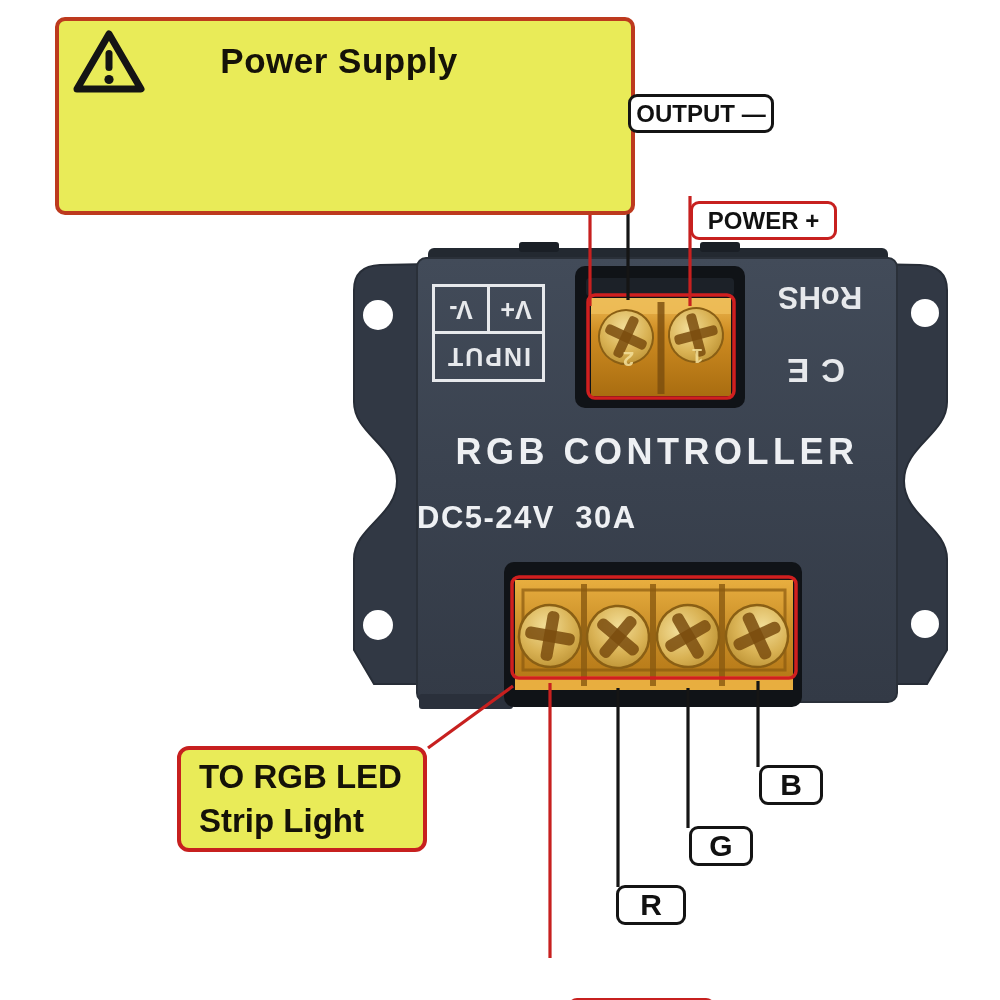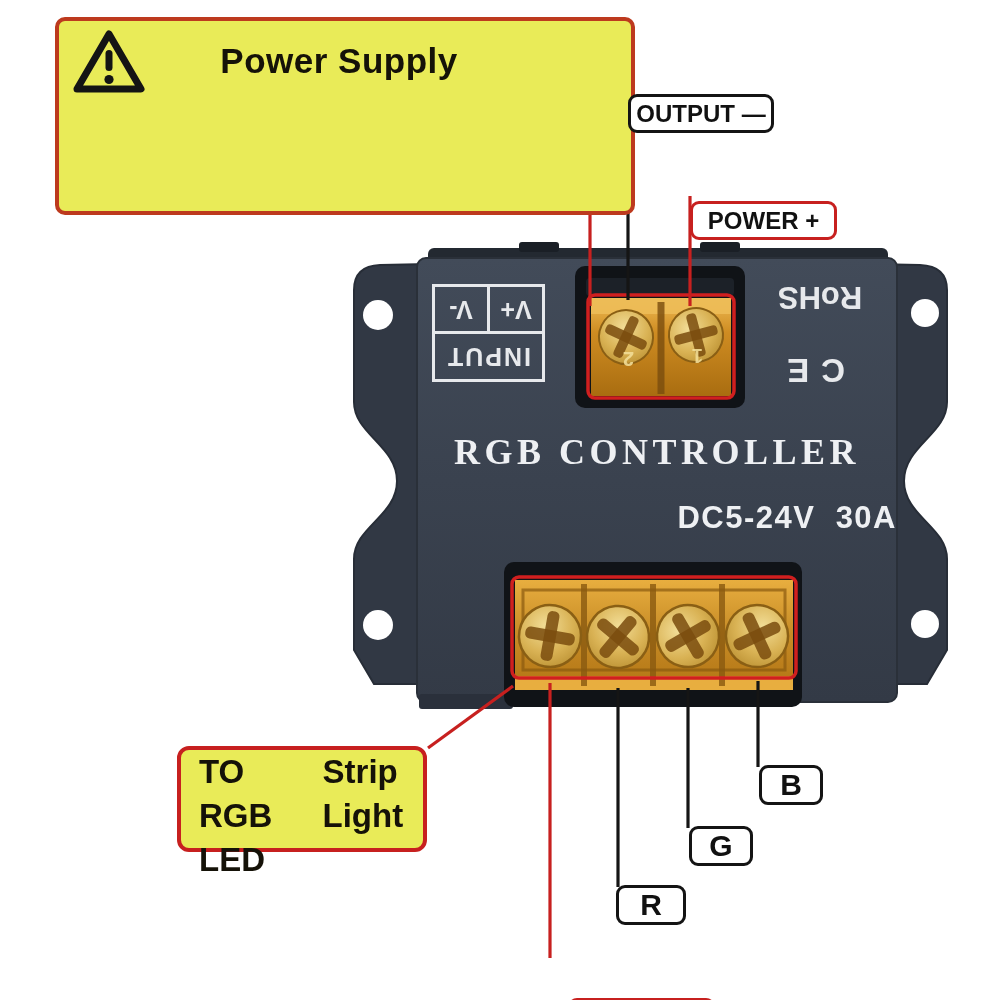--- a/index.html
+++ b/index.html
@@ -35,21 +35,21 @@
   .lbl-power-minus{left:628px;top:94px;width:146px;height:39px;font-size:24px;}
   .lbl-power-plus{left:690px;top:159px;width:147px;height:39px;font-size:24px;}
   .lbl-b{left:759px;top:765px;width:64px;height:40px;font-size:30px;}
   .lbl-g{left:689px;top:826px;width:64px;height:40px;font-size:30px;}
   .lbl-r{left:616px;top:885px;width:70px;height:40px;font-size:30px;}
   .lbl-output{left:568px;top:956px;width:147px;height:40px;font-size:25px;text-align:center;}
 
   .to-rgb-box{
     position:absolute;left:177px;top:746px;width:250px;height:106px;
     background:#e9eb58;border:4px solid #c7201f;border-radius:12px;box-sizing:border-box;
-    display:flex;flex-direction:row;justify-content:center;padding-left:18px;
+    display:flex;flex-direction:column;justify-content:center;padding-left:18px;
     color:#151208;font-size:33px;font-weight:800;line-height:44px;
   }
 
   
   .rot180{transform:rotate(180deg);}
   .input-table{
     position:absolute;left:432px;top:284px;width:113px;height:98px;
     border:3px solid #e7e9ec;box-sizing:border-box;color:#e7e9ec;
     display:flex;flex-direction:column;
   }
@@ -62,24 +62,24 @@
   .mark-rohs{
     position:absolute;left:770px;top:281px;width:100px;height:34px;text-align:center;
     color:#e7e9ec;font-size:31px;font-weight:700;
   }
   .mark-ce{
     position:absolute;left:783px;top:347px;width:74px;height:42px;text-align:center;
     color:#e7e9ec;font-size:33px;font-weight:700;letter-spacing:12px;text-indent:12px;
   }
   .device-title{
     position:absolute;left:417px;top:431px;width:480px;text-align:center;
-    color:#eef0f3;font-size:36px;font-weight:800;letter-spacing:4.5px;white-space:pre;font-family:Liberation Serif, serif;
+    color:#eef0f3;font-size:36px;font-weight:800;letter-spacing:4.5px;white-space:pre;
   }
   .device-spec{
-    position:absolute;left:417px;top:500px;width:480px;text-align:right;
+    position:absolute;left:417px;top:500px;width:480px;text-align:left;
     color:#eef0f3;font-size:31px;font-weight:800;letter-spacing:1.5px;white-space:pre;
   }
 </style>
 </head>
 <body>
 
 <div class="stage">
 
   <svg class="layer" viewBox="0 0 1000 1000" aria-hidden="true">
     <defs>

